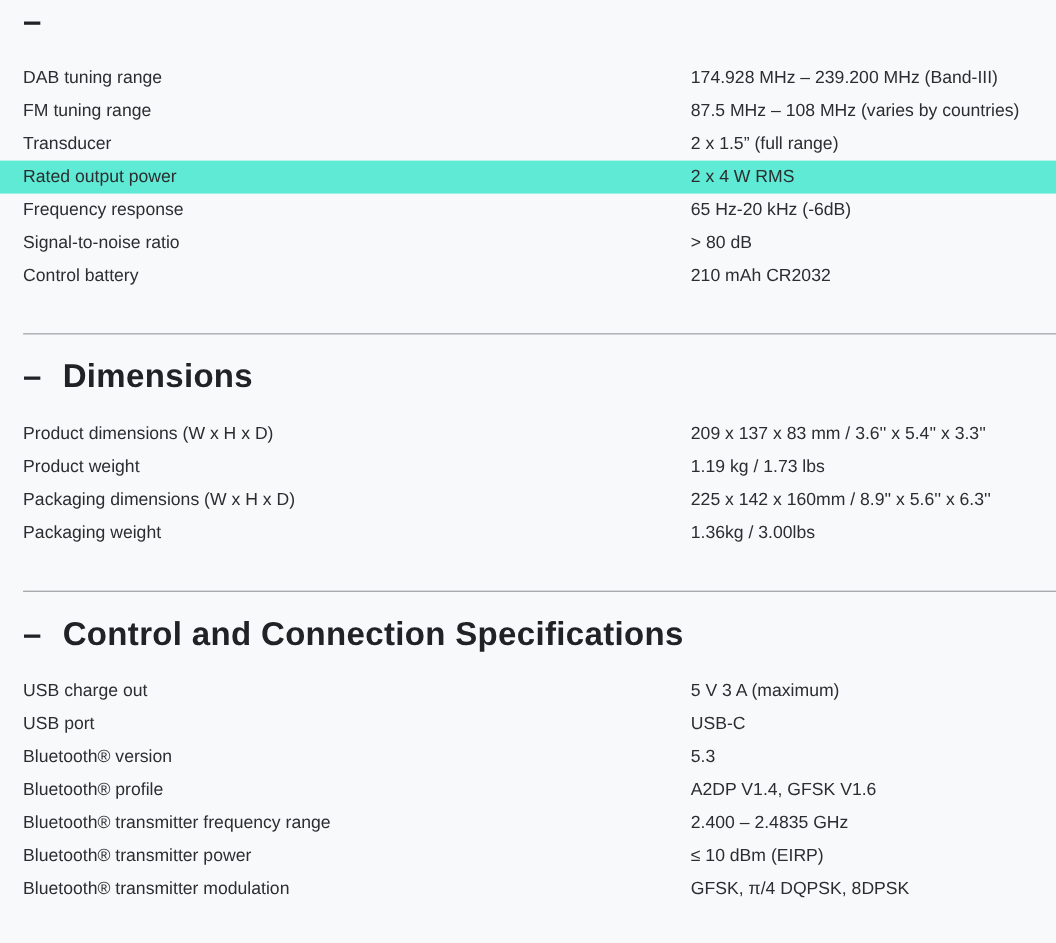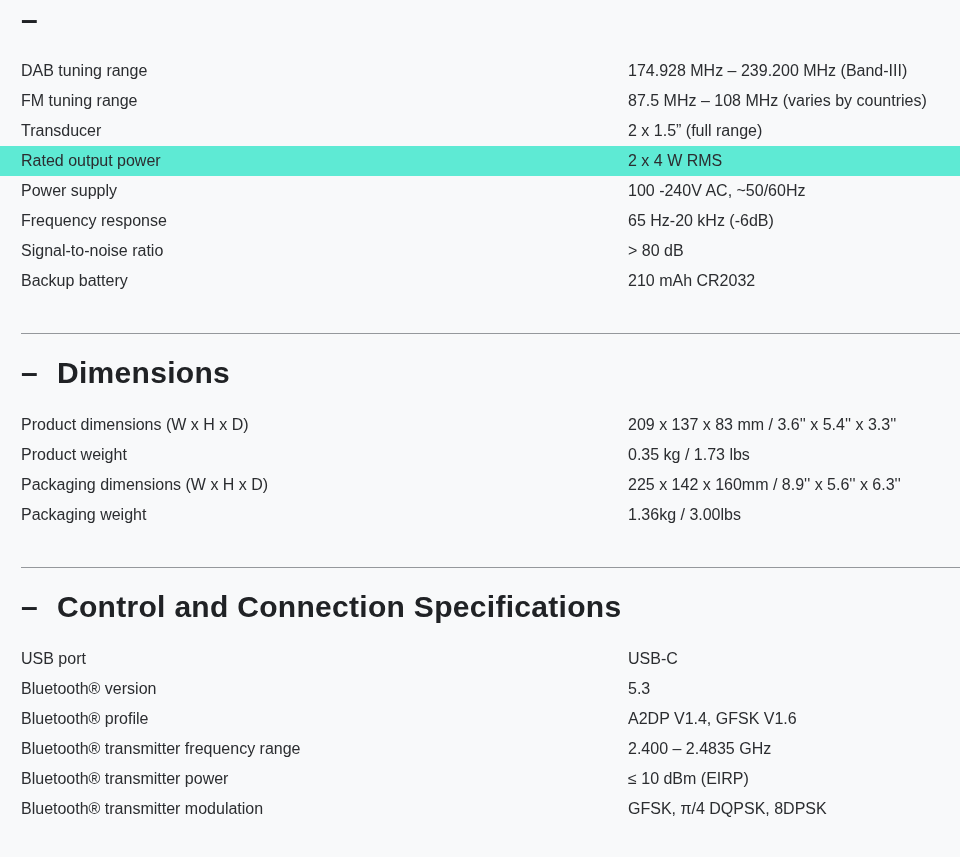--- a/index.html
+++ b/index.html
@@ -96,73 +96,73 @@
       </div>
       <div class="row">
         <span class="label">Transducer</span>
         <span class="value">2 x 1.5” (full range)</span>
       </div>
       <div class="row highlighted">
         <span class="label">Rated output power</span>
         <span class="value">2 x 4 W RMS</span>
       </div>
       <div class="row">
-        <span class="label">Power supply</span>
-        <span class="value">100 -240V AC, ~50/60Hz</span>
-      </div>
-      <div class="row">
         <span class="label">Frequency response</span>
         <span class="value">65 Hz-20 kHz (-6dB)</span>
       </div>
       <div class="row">
         <span class="label">Signal-to-noise ratio</span>
         <span class="value">&gt; 80 dB</span>
       </div>
       <div class="row">
-        <span class="label">Backup battery</span>
+        <span class="label">Control battery</span>
         <span class="value">210 mAh CR2032</span>
       </div>
     </div>
   </section>
 
   <hr class="divider">
 
   <section class="section-2">
     <h2 class="heading">
       <span class="dash">–</span>
       <span>Dimensions</span>
     </h2>
     <div class="rows">
       <div class="row">
         <span class="label">Product dimensions (W x H x D)</span>
         <span class="value">209 x 137 x 83 mm / 3.6'' x 5.4'' x 3.3''</span>
       </div>
       <div class="row">
         <span class="label">Product weight</span>
-        <span class="value">0.35 kg / 1.73 lbs</span>
+        <span class="value">1.19 kg / 1.73 lbs</span>
       </div>
       <div class="row">
         <span class="label">Packaging dimensions (W x H x D)</span>
         <span class="value">225 x 142 x 160mm / 8.9'' x 5.6'' x 6.3''</span>
       </div>
       <div class="row">
         <span class="label">Packaging weight</span>
         <span class="value">1.36kg / 3.00lbs</span>
       </div>
     </div>
   </section>
 
   <hr class="divider">
 
   <section class="section-3">
     <h2 class="heading">
       <span class="dash">–</span>
       <span>Control and Connection Specifications</span>
     </h2>
     <div class="rows">
+      <div class="row">
+        <span class="label">USB charge out</span>
+        <span class="value">5 V 3 A (maximum)</span>
+      </div>
       <div class="row">
         <span class="label">USB port</span>
         <span class="value">USB-C</span>
       </div>
       <div class="row">
         <span class="label">Bluetooth® version</span>
         <span class="value">5.3</span>
       </div>
       <div class="row">
         <span class="label">Bluetooth® profile</span>

